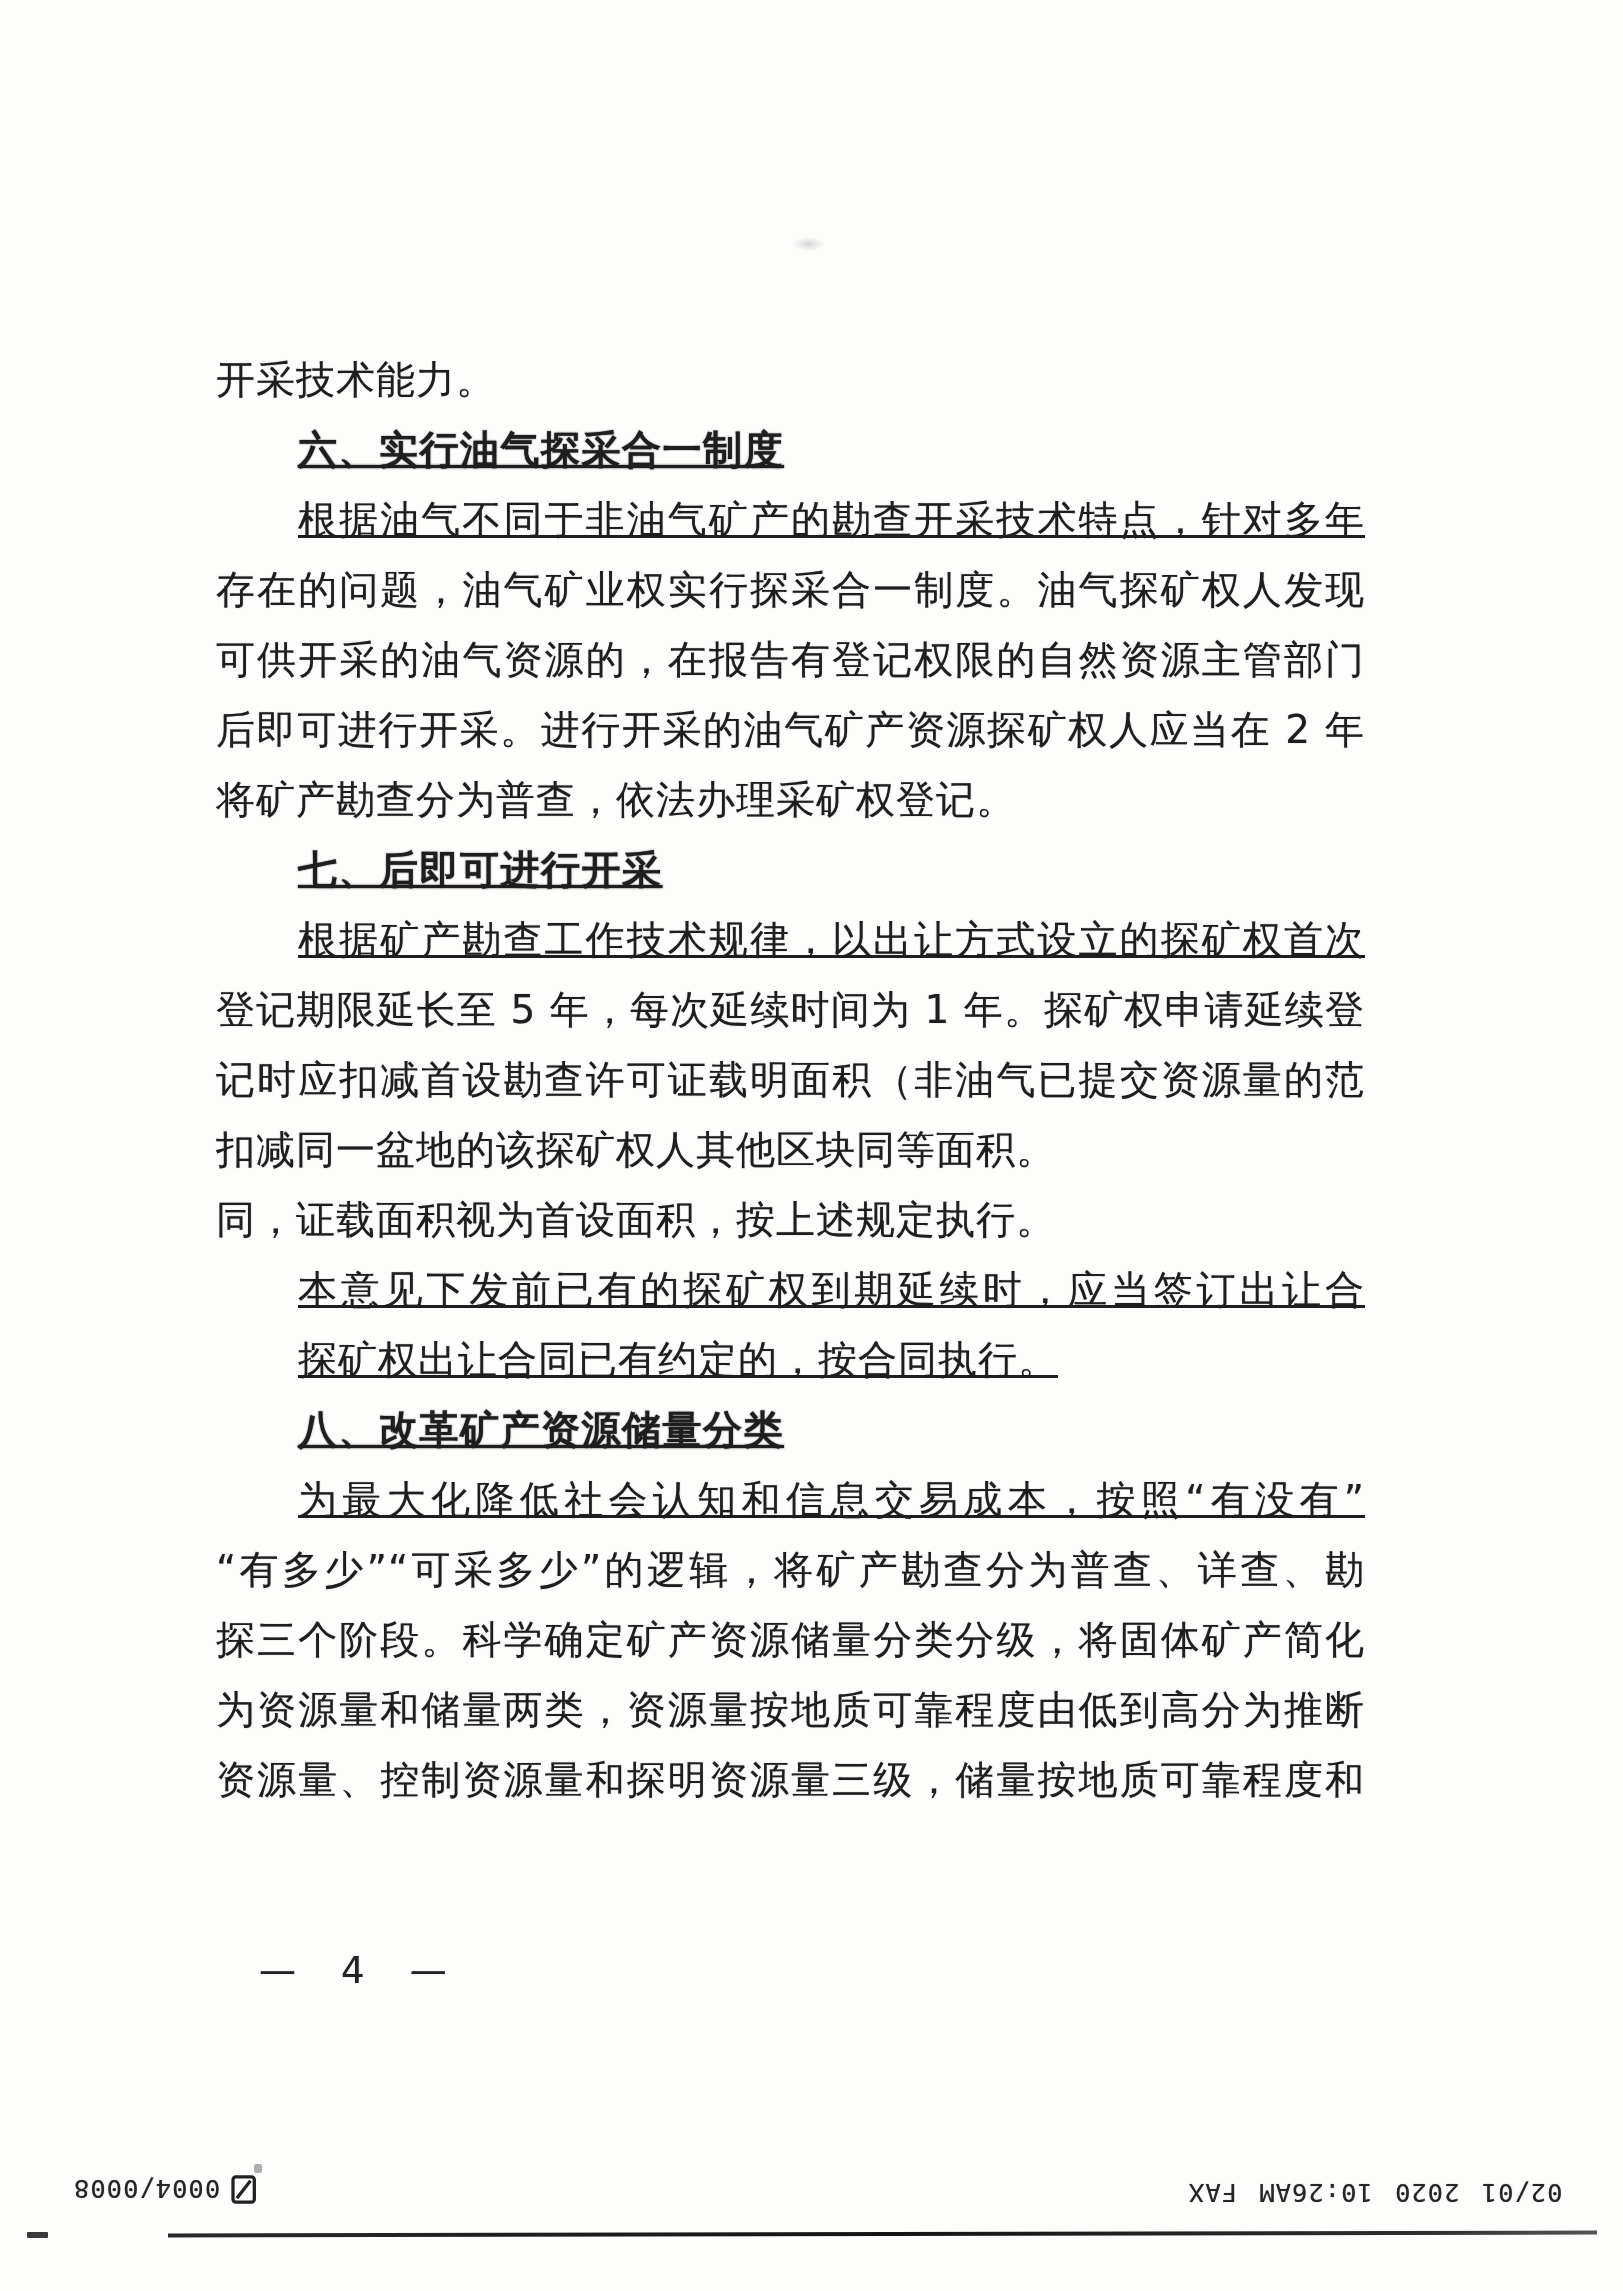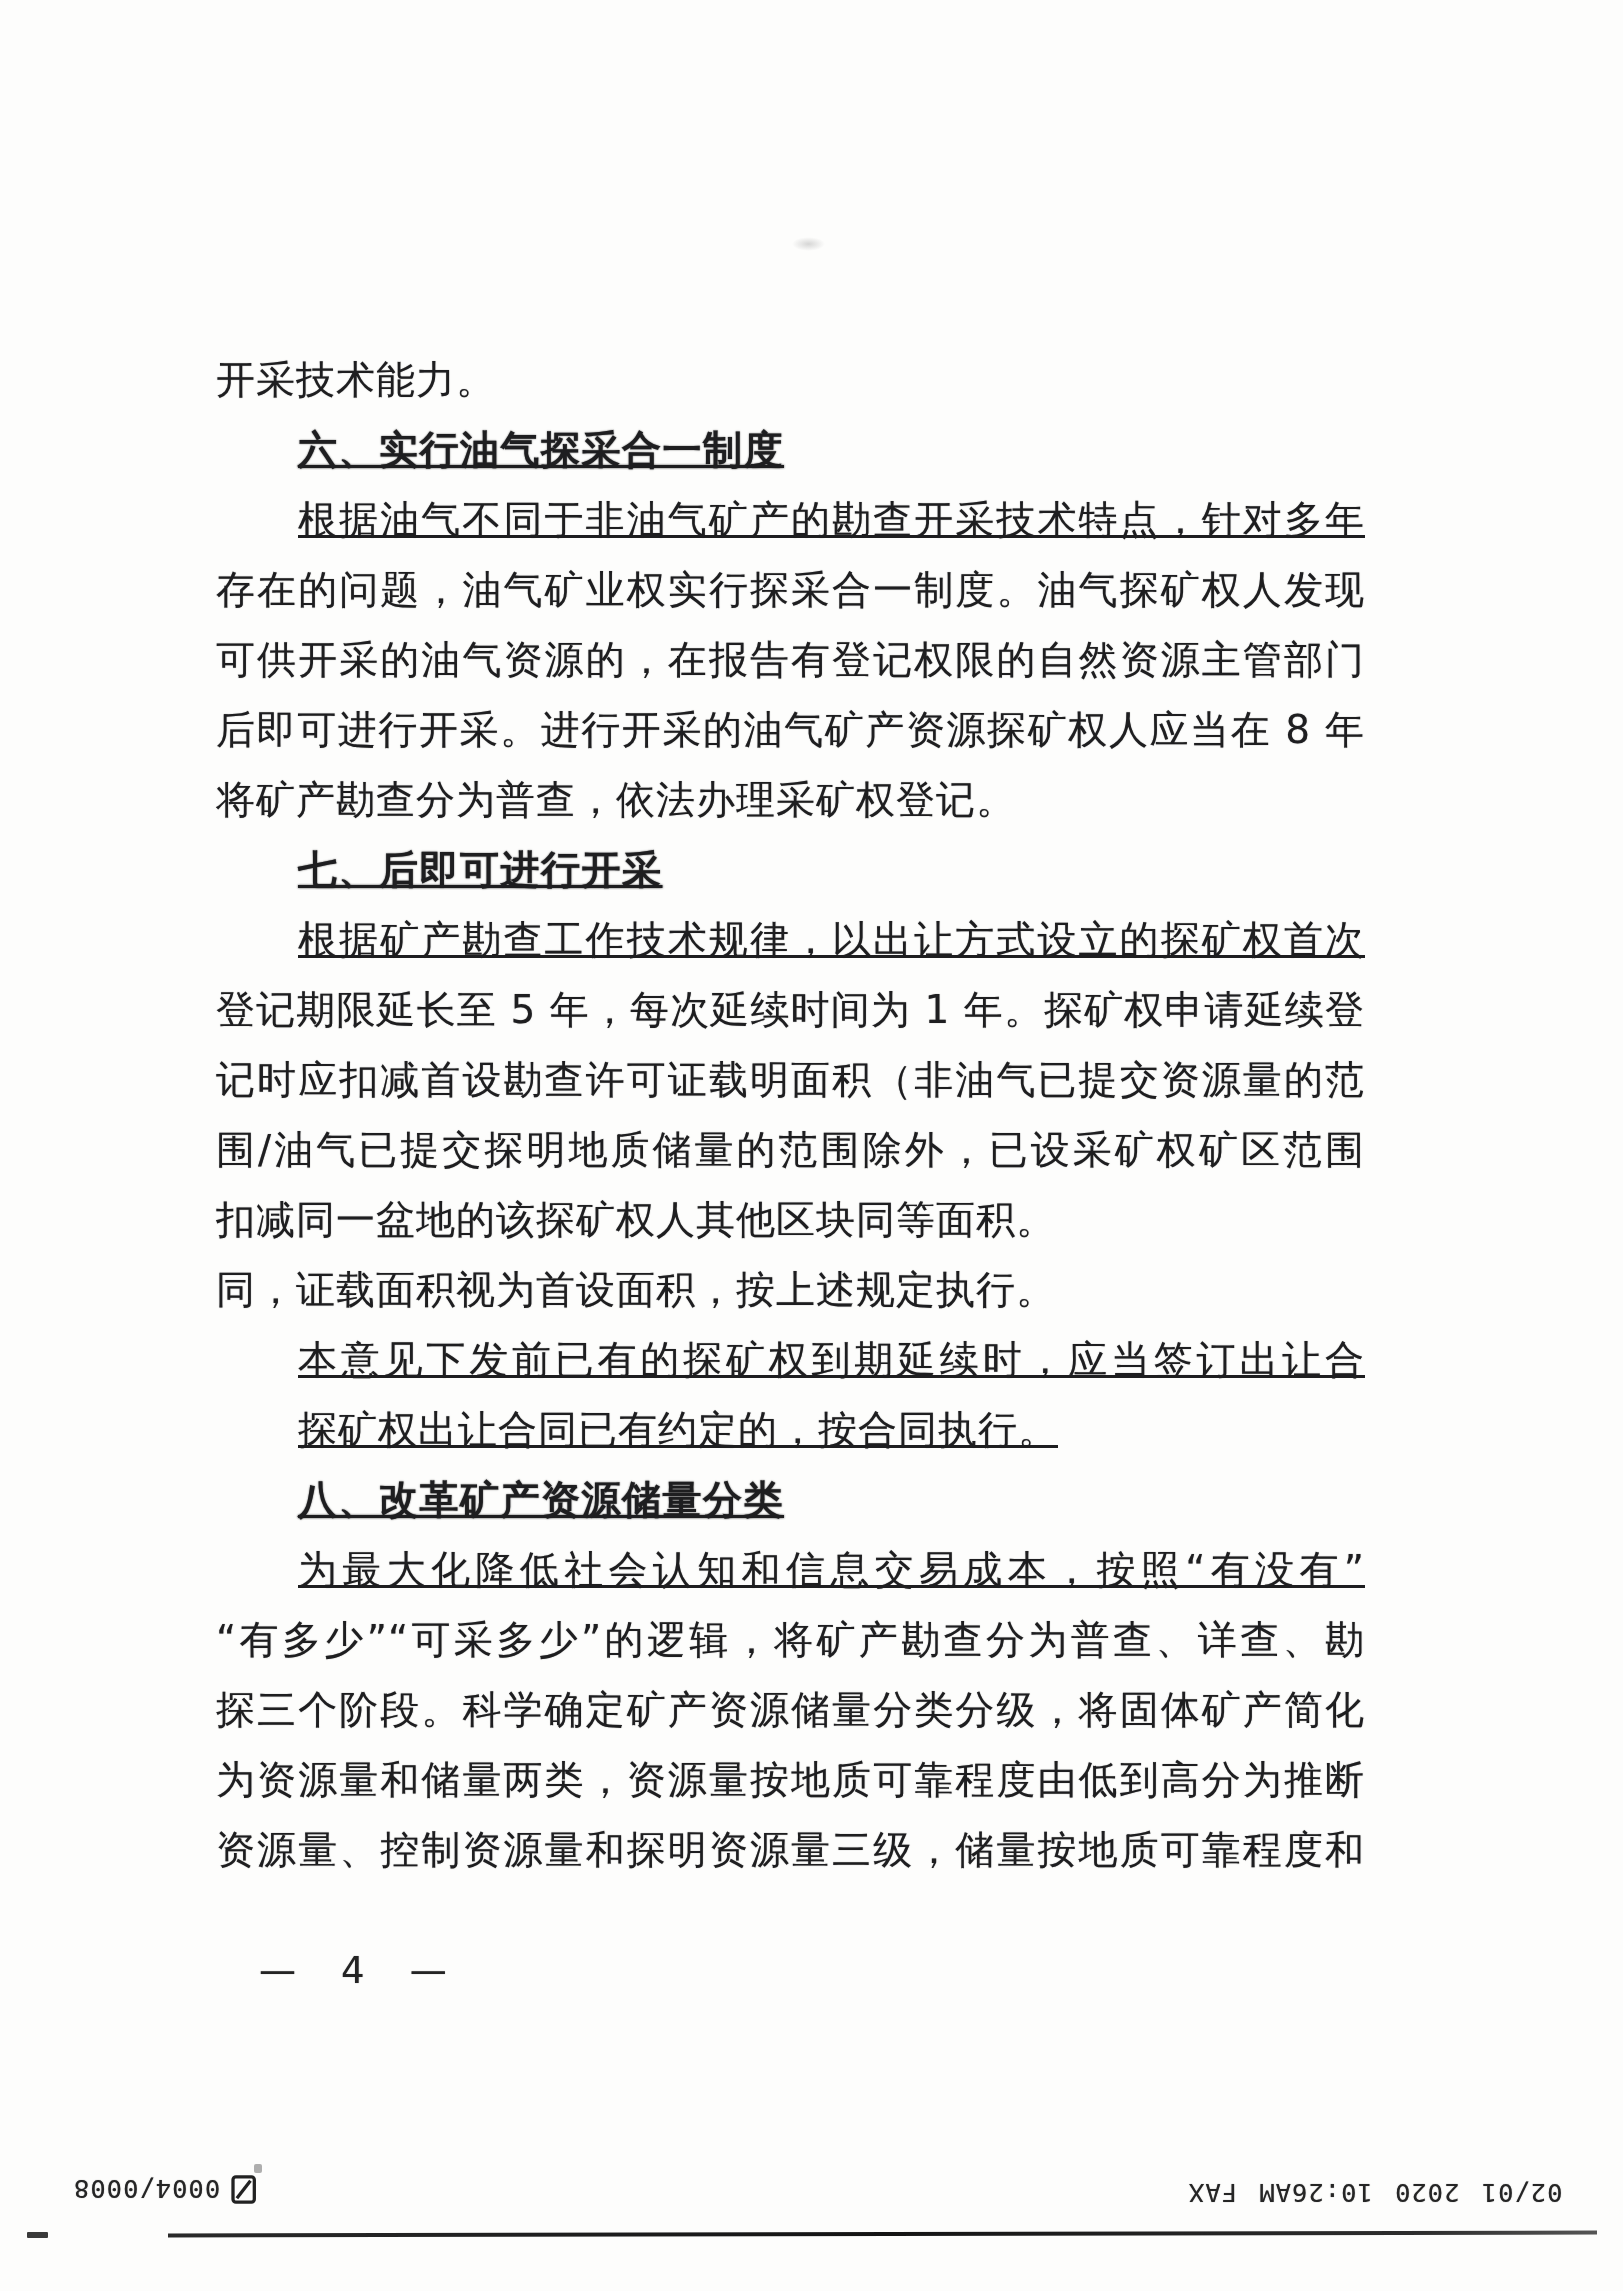--- a/index.html
+++ b/index.html
@@ -119,33 +119,32 @@
       <div class="doc-line role-body-end">开采技术能力。</div>
 
       <div class="doc-line role-heading indent">六、实行油气探采合一制度</div>
 
       <div class="doc-line role-body-full indent">根据油气不同于非油气矿产的勘查开采技术特点，针对多年</div>
 
       <div class="doc-line role-body-full">存在的问题，油气矿业权实行探采合一制度。油气探矿权人发现</div>
 
       <div class="doc-line role-body-full">可供开采的油气资源的，在报告有登记权限的自然资源主管部门</div>
 
-      <div class="doc-line role-body-full">后即可进行开采。进行开采的油气矿产资源探矿权人应当在 8 年</div>
+      <div class="doc-line role-body-full">后即可进行开采。进行开采的油气矿产资源探矿权人应当在 2 年</div>
 
       <div class="doc-line role-body-end">将矿产勘查分为普查，依法办理采矿权登记。</div>
 
       <div class="doc-line role-heading indent">七、后即可进行开采</div>
 
       <div class="doc-line role-body-full indent">根据矿产勘查工作技术规律，以出让方式设立的探矿权首次</div>
 
       <div class="doc-line role-body-full">登记期限延长至 5 年，每次延续时间为 1 年。探矿权申请延续登</div>
 
       <div class="doc-line role-body-full">记时应扣减首设勘查许可证载明面积（非油气已提交资源量的范</div>
 
-      <div class="doc-line role-body-full">围/油气已提交探明地质储量的范围除外，已设采矿权矿区范围</div>
 
 
       <div class="doc-line role-body-end">扣减同一盆地的该探矿权人其他区块同等面积。</div>
 
       <div class="doc-line role-body-end">同，证载面积视为首设面积，按上述规定执行。</div>
 
       <div class="doc-line role-body-full indent">本意见下发前已有的探矿权到期延续时，应当签订出让合</div>
 
       <div class="doc-line role-body-end indent">探矿权出让合同已有约定的，按合同执行。</div>
 

